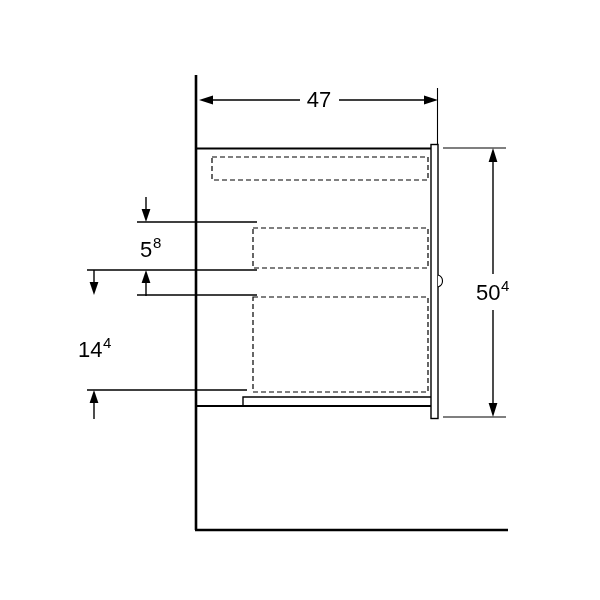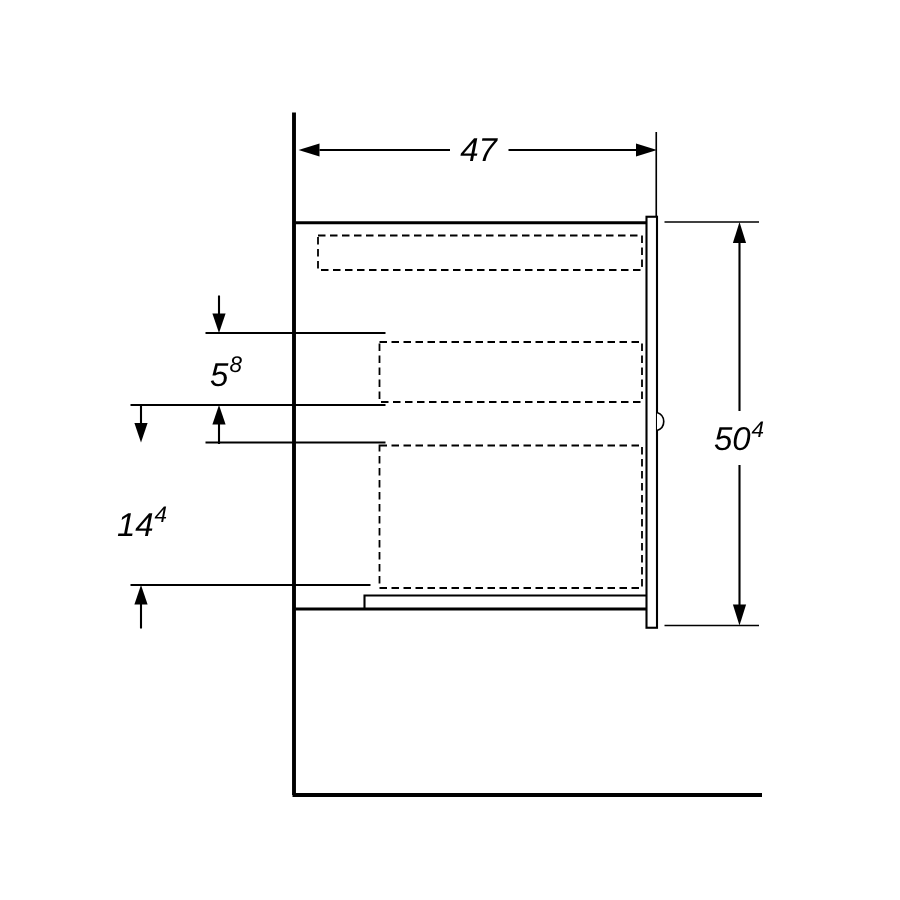--- a/index.html
+++ b/index.html
@@ -1,20 +1,20 @@
 <!DOCTYPE html>
 <html style="--line: #000000; --bg: #ffffff;"><head>
 <meta charset="utf-8">
 <style>
   :root { --line:#000000; --bg:#ffffff; }
   html,body { margin:0; padding:0; }
   body { background:#fff; font-family:"Liberation Sans", sans-serif; }
   .stage {
     width:512px; height:600px; position:relative;
-    background:var(--bg); overflow:hidden;font-style:italic;
+    background:var(--bg); overflow:hidden;
   }
   svg { display:block; }
   .thick  { stroke:var(--line); stroke-width:2.6; fill:none; }
   .med    { stroke:var(--line); stroke-width:2;   fill:none; }
   .thin   { stroke:var(--line); stroke-width:1.4; fill:none; }
   .xthin  { stroke:var(--line); stroke-width:1.1; fill:none; }
   .dash   { stroke:var(--line); stroke-width:1.2; fill:none; stroke-dasharray:5 3; }
   .whitefill { fill:var(--bg); }
   polygon.arrow { fill:var(--line); stroke:none; }
   text.lbl {

